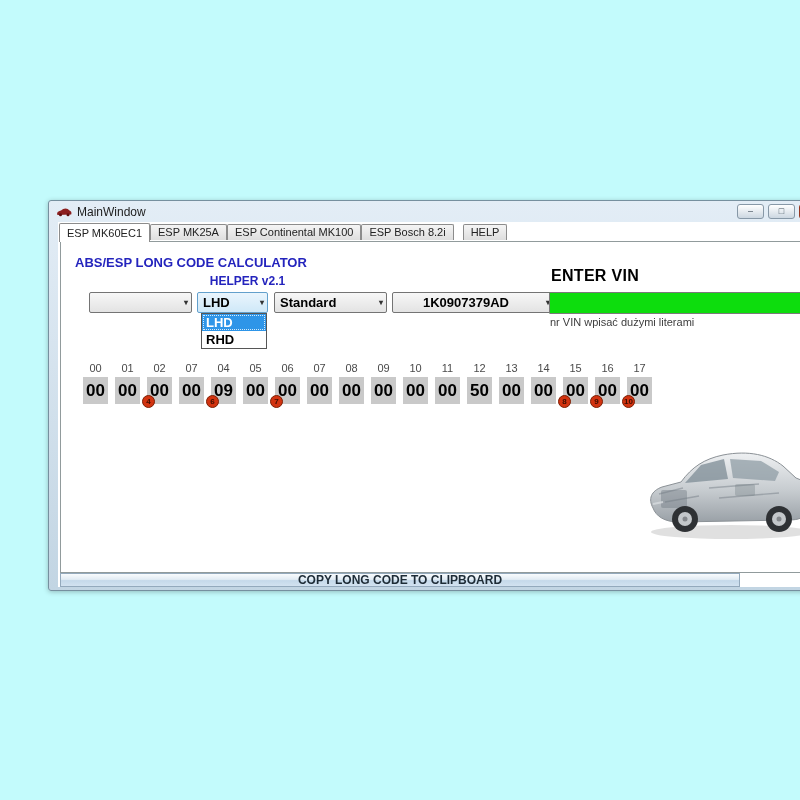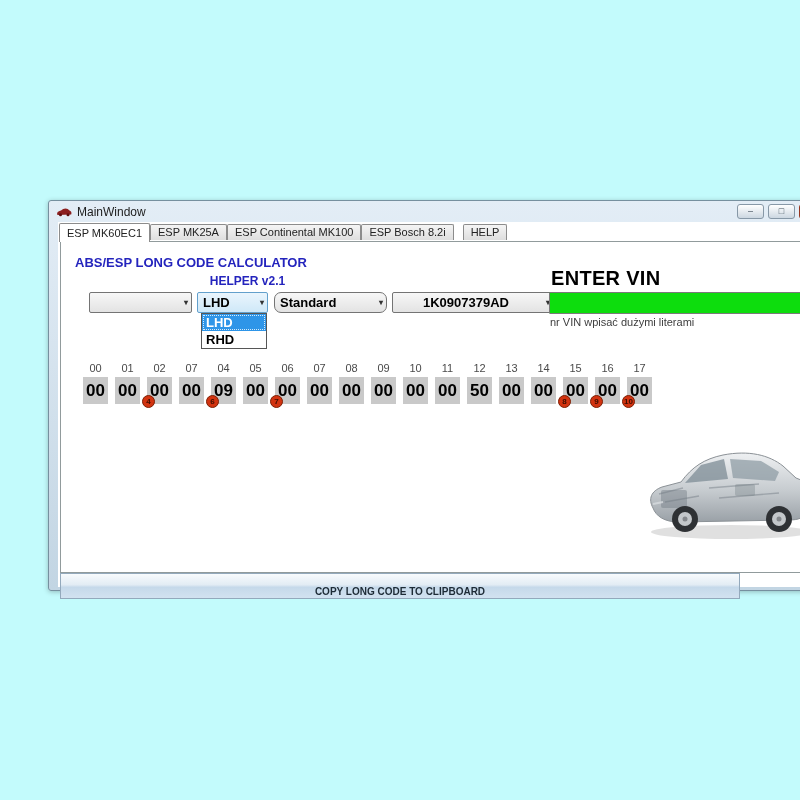--- a/index.html
+++ b/index.html
@@ -28,31 +28,31 @@
        border-radius:2px 2px 0 0;white-space:nowrap;}
   .tab.active{height:18px;line-height:18px;background:#fff;position:relative;z-index:3;margin-bottom:-1px;}
   .tab.gap{margin-left:9px;}
 
   .tabpage{position:absolute;left:2px;top:19px;width:766px;height:330px;background:#fff;
            border:1px solid #919b9c;z-index:1;}
 
   
   .h1{position:absolute;left:14px;top:13px;font-size:13px;font-weight:bold;color:var(--heading-blue);}
   .h2{position:absolute;left:14px;top:32px;width:345px;text-align:center;font-size:12px;font-weight:bold;color:var(--heading-blue);}
-  .vin-h{position:absolute;left:490px;top:25px;font-size:20px;font-weight:bold;color:#000;letter-spacing:.3px;}
+  .vin-h{position:absolute;left:490px;top:25px;font-size:16px;font-weight:bold;color:#000;letter-spacing:.3px;}
 
   
   .combo{position:absolute;top:50px;height:19px;border:1px solid #747474;border-radius:2px;
          background:linear-gradient(#f7f7f7,#e3e3e3);font-size:13px;font-weight:bold;color:#000;
          line-height:19px;padding-left:5px;box-sizing:content-box;}
   .combo .arrow{position:absolute;right:3px;top:0;height:100%;display:flex;align-items:center;
                 font-size:8px;color:#333;}
   .combo-0{left:28px;width:96px;}
   .combo-1{left:136px;width:64px;background:linear-gradient(#eaf5fd,#cfe8f8);border-color:#63a0cc;}
-  .combo-2{left:213px;width:106px;border-radius:7px;}
+  .combo-2{left:213px;width:106px;}
   .combo-3{left:331px;width:130px;padding-left:30px;}
 
   .openlist{position:absolute;left:140px;top:71px;width:64px;background:#fff;
             border:1px solid #565656;z-index:6;}
   .opt{height:17px;line-height:17px;padding-left:4px;font-size:13px;font-weight:bold;color:#000;}
   .opt.sel{background:var(--selection-blue);color:#fff;outline:1px dotted #d7ecfb;outline-offset:-2px;}
 
   
   .vin-input{position:absolute;left:488px;top:50px;width:250px;height:18px;
              background:var(--vin-green);border:1px solid #7a7a7a;border-radius:1px;}
@@ -68,22 +68,22 @@
   .bbadge{position:absolute;left:-5px;top:33px;width:13px;height:13px;border-radius:50%;
           background:var(--badge-red);border:1px solid #7c1e03;color:#3d0d00;font-size:8px;
           font-weight:bold;text-align:center;line-height:12px;box-sizing:border-box;z-index:4;}
 
   
   .car{position:absolute;left:578px;top:196px;width:182px;height:108px;}
 
   
   .copybtn{position:absolute;left:2px;top:351px;width:680px;height:14px;border:1px solid #93a9bc;
            background:linear-gradient(#f8fbfd 0%,#e2ecf4 45%,#c5d9ea 55%,#d2e2f0 100%);
-           font-family:"Liberation Sans",sans-serif;font-size:10px;font-weight:bold;color:#1d2b36;
-           padding:12px;line-height:12px;box-sizing:border-box;}
+           font-family:"Liberation Sans",sans-serif;font-size:12px;font-weight:bold;color:#1d2b36;
+           padding:0;line-height:12px;box-sizing:border-box;}
 </style>
 </head>
 <body>
 
 <div class="page">
   <div class="window">
 
     <div class="titlebar">
       <span class="title-icon">
         <svg width="16" height="10" viewBox="0 0 16 10">

